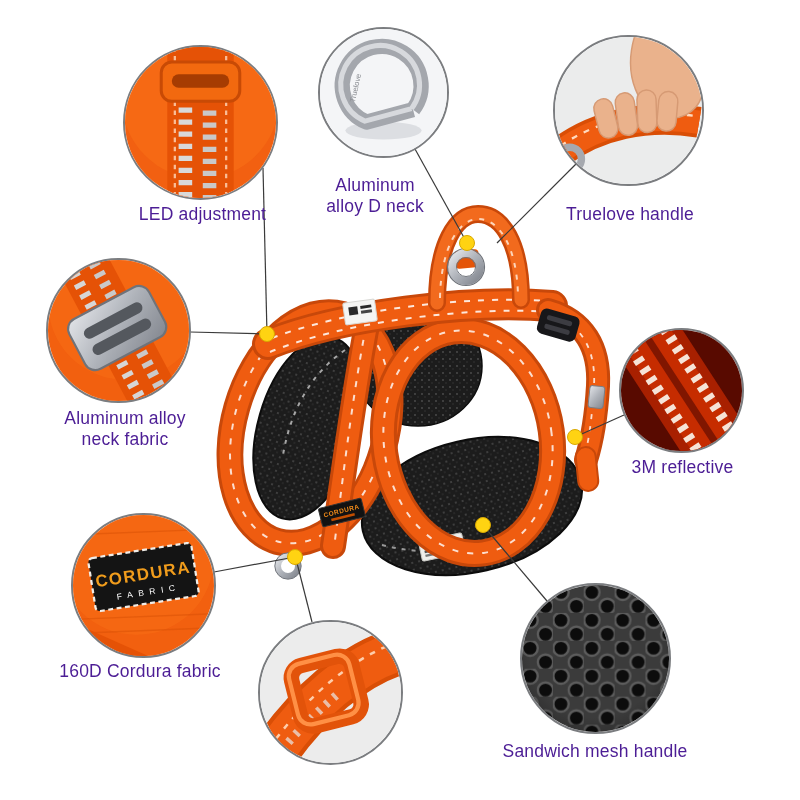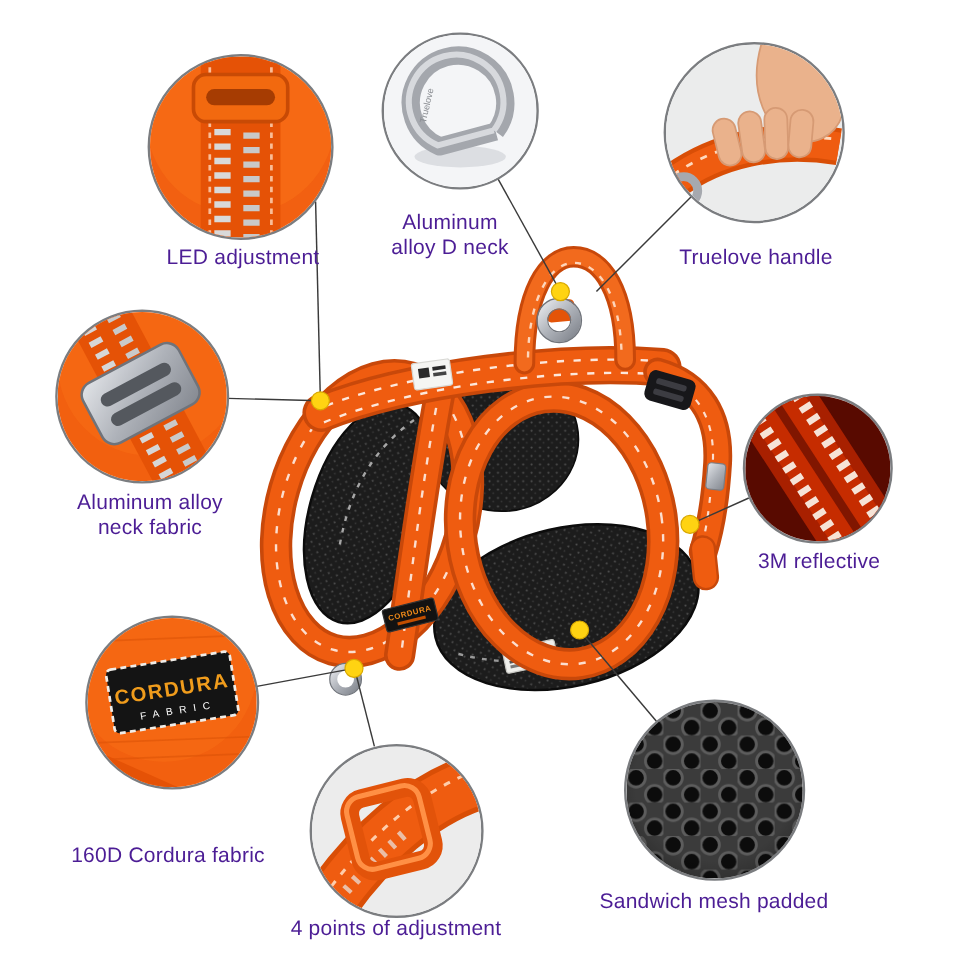--- a/index.html
+++ b/index.html
@@ -28,21 +28,21 @@
   .c-cordura { left:71px;  top:513px; width:145px; height:145px; }
   .c-adjust  { left:258px; top:620px; width:145px; height:145px; }
   .c-mesh    { left:520px; top:583px; width:151px; height:151px; }
 
   
   .l-led     { left:110px; top:204px; width:185px; }
   .l-dring   { left:300px; top:175px; width:150px; }
   .l-handle  { left:545px; top:204px; width:170px; }
   .l-buckle  { left:30px;  top:408px; width:190px; }
   .l-reflect { left:600px; top:457px; width:165px; }
-  .l-cordura { left:25px;  top:702px; width:230px; }
+  .l-cordura { left:25px;  top:661px; width:230px; }
   .l-adjust  { left:210px; top:763px; width:240px; }
   .l-mesh    { left:475px; top:741px; width:240px; }
 </style>
 </head>
 <body>
 
 <div class="stage">
 
   <svg id="scene" width="800" height="800" viewBox="0 0 800 800">
     <defs>
@@ -289,38 +289,35 @@
       <path d="M100,20 C66,30 34,58 8,96" fill="none" stroke="#d94e06" stroke-width="34"></path>
       <path d="M100,20 C66,30 34,58 8,96" fill="none" stroke="#ef5c10" stroke-width="28"></path>
       <path d="M98,14 C64,26 32,54 6,90" fill="none" stroke="#ffd9bd" stroke-width="1.8" stroke-dasharray="4 5" opacity="0.9"></path>
       <path d="M54,52 C38,66 24,80 12,95" fill="none" stroke="#e8e8e8" stroke-width="6" stroke-dasharray="2.5 5" opacity="0.7"></path>
       <g transform="rotate(-14 47 49)">
         <rect x="25" y="27" width="44" height="44" rx="9" fill="none" stroke="#e2530a" stroke-width="11"></rect>
         <rect x="23.5" y="25.5" width="44" height="44" rx="9" fill="none" stroke="#ff9045" stroke-width="3"></rect>
       </g>
     </svg>
   </div>
-  <div class="lbl l-adjust">
-    <span>4 points of adjustment</span>
-  </div>
 
   <div class="inset c-mesh">
     <svg viewBox="0 0 100 100">
       <defs>
         <pattern id="hexm" width="21" height="19" patternUnits="userSpaceOnUse">
           <rect width="21" height="19" fill="#3b3b3b"></rect>
           <circle cx="5.5" cy="5" r="5.2" fill="#0c0c0c" stroke="#5d5d5d" stroke-width="1.6"></circle>
           <circle cx="16" cy="14.5" r="5.2" fill="#0c0c0c" stroke="#5d5d5d" stroke-width="1.6"></circle>
         </pattern>
         <radialGradient id="meshv" cx="0.5" cy="0.45" r="0.75">
           <stop offset="0.6" stop-color="#000" stop-opacity="0"></stop>
           <stop offset="1" stop-color="#000" stop-opacity="0.45"></stop>
         </radialGradient>
       </defs>
       <rect width="100" height="100" fill="url(#hexm)"></rect>
       <rect width="100" height="100" fill="url(#meshv)"></rect>
     </svg>
   </div>
   <div class="lbl l-mesh">
-    <span>Sandwich mesh padded</span>
+    <span>Sandwich mesh handle</span>
   </div>
 
 </div>
 
 </body></html>

